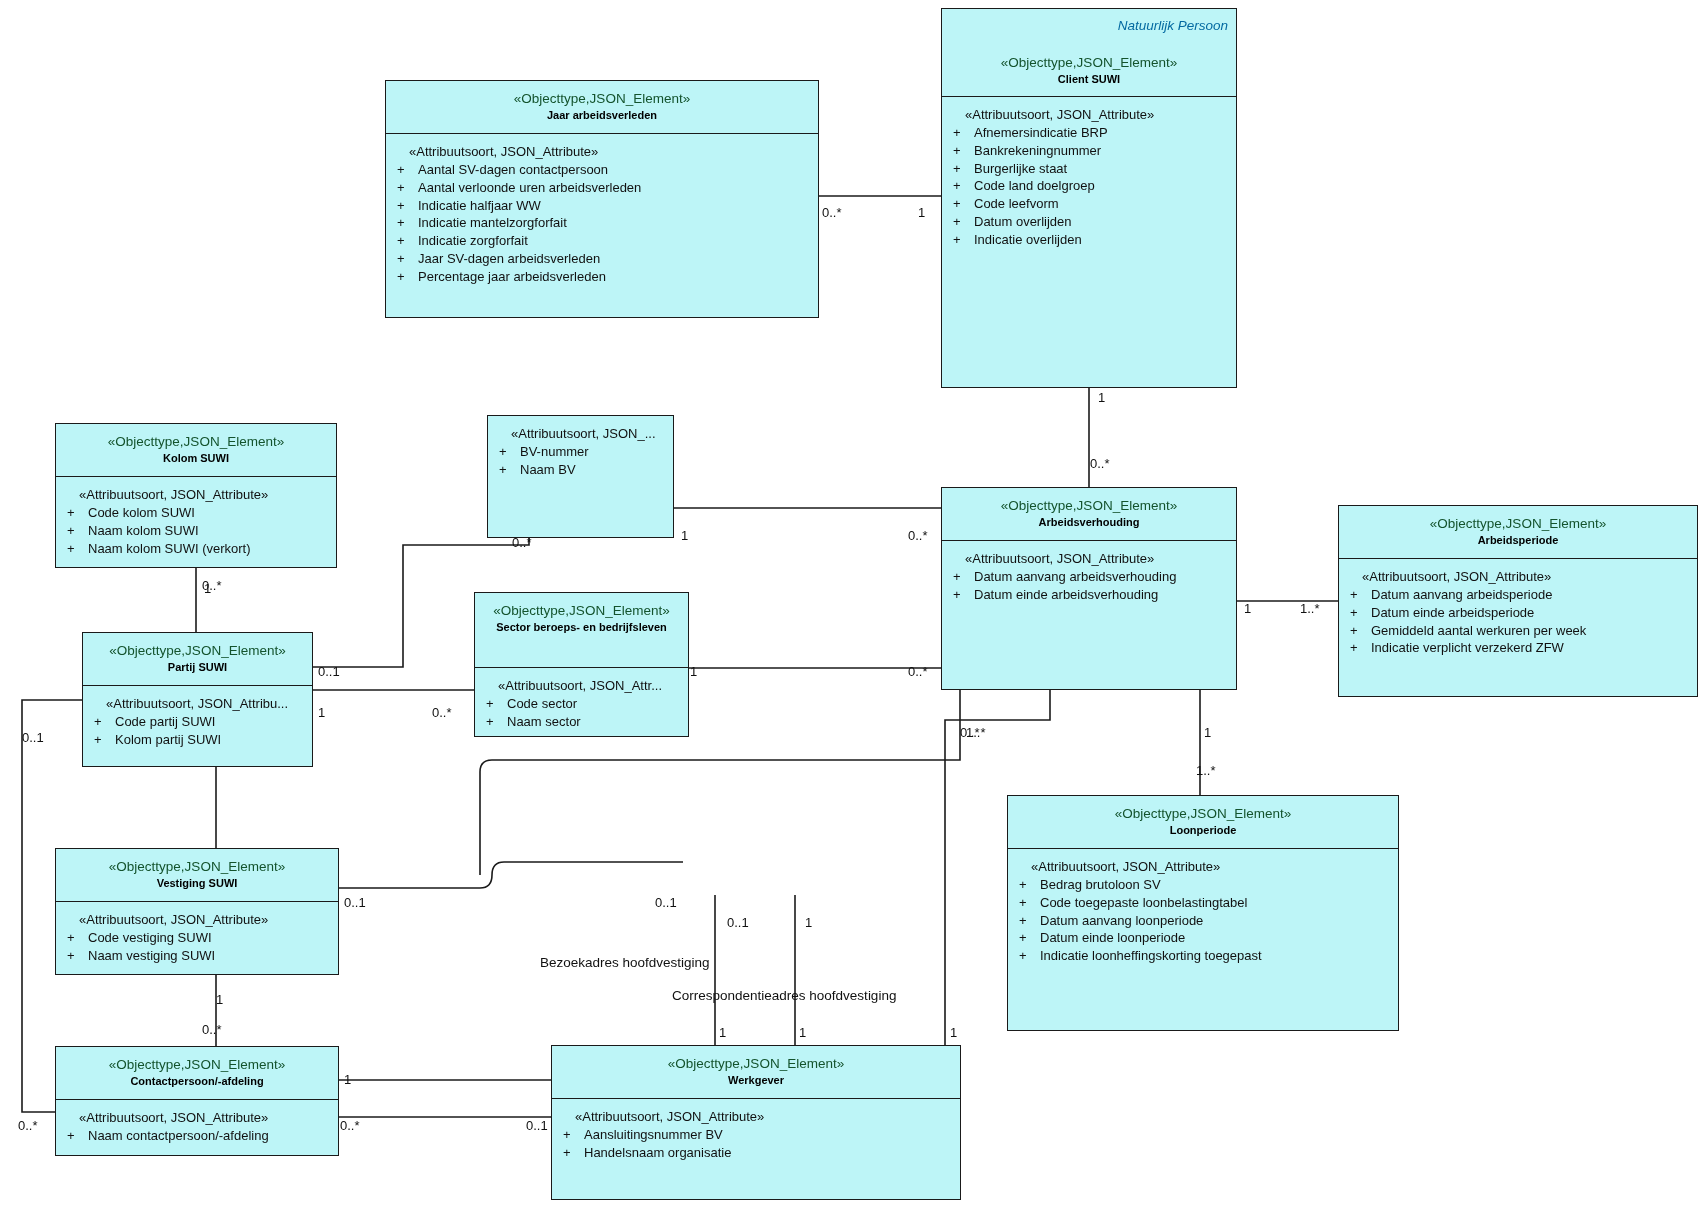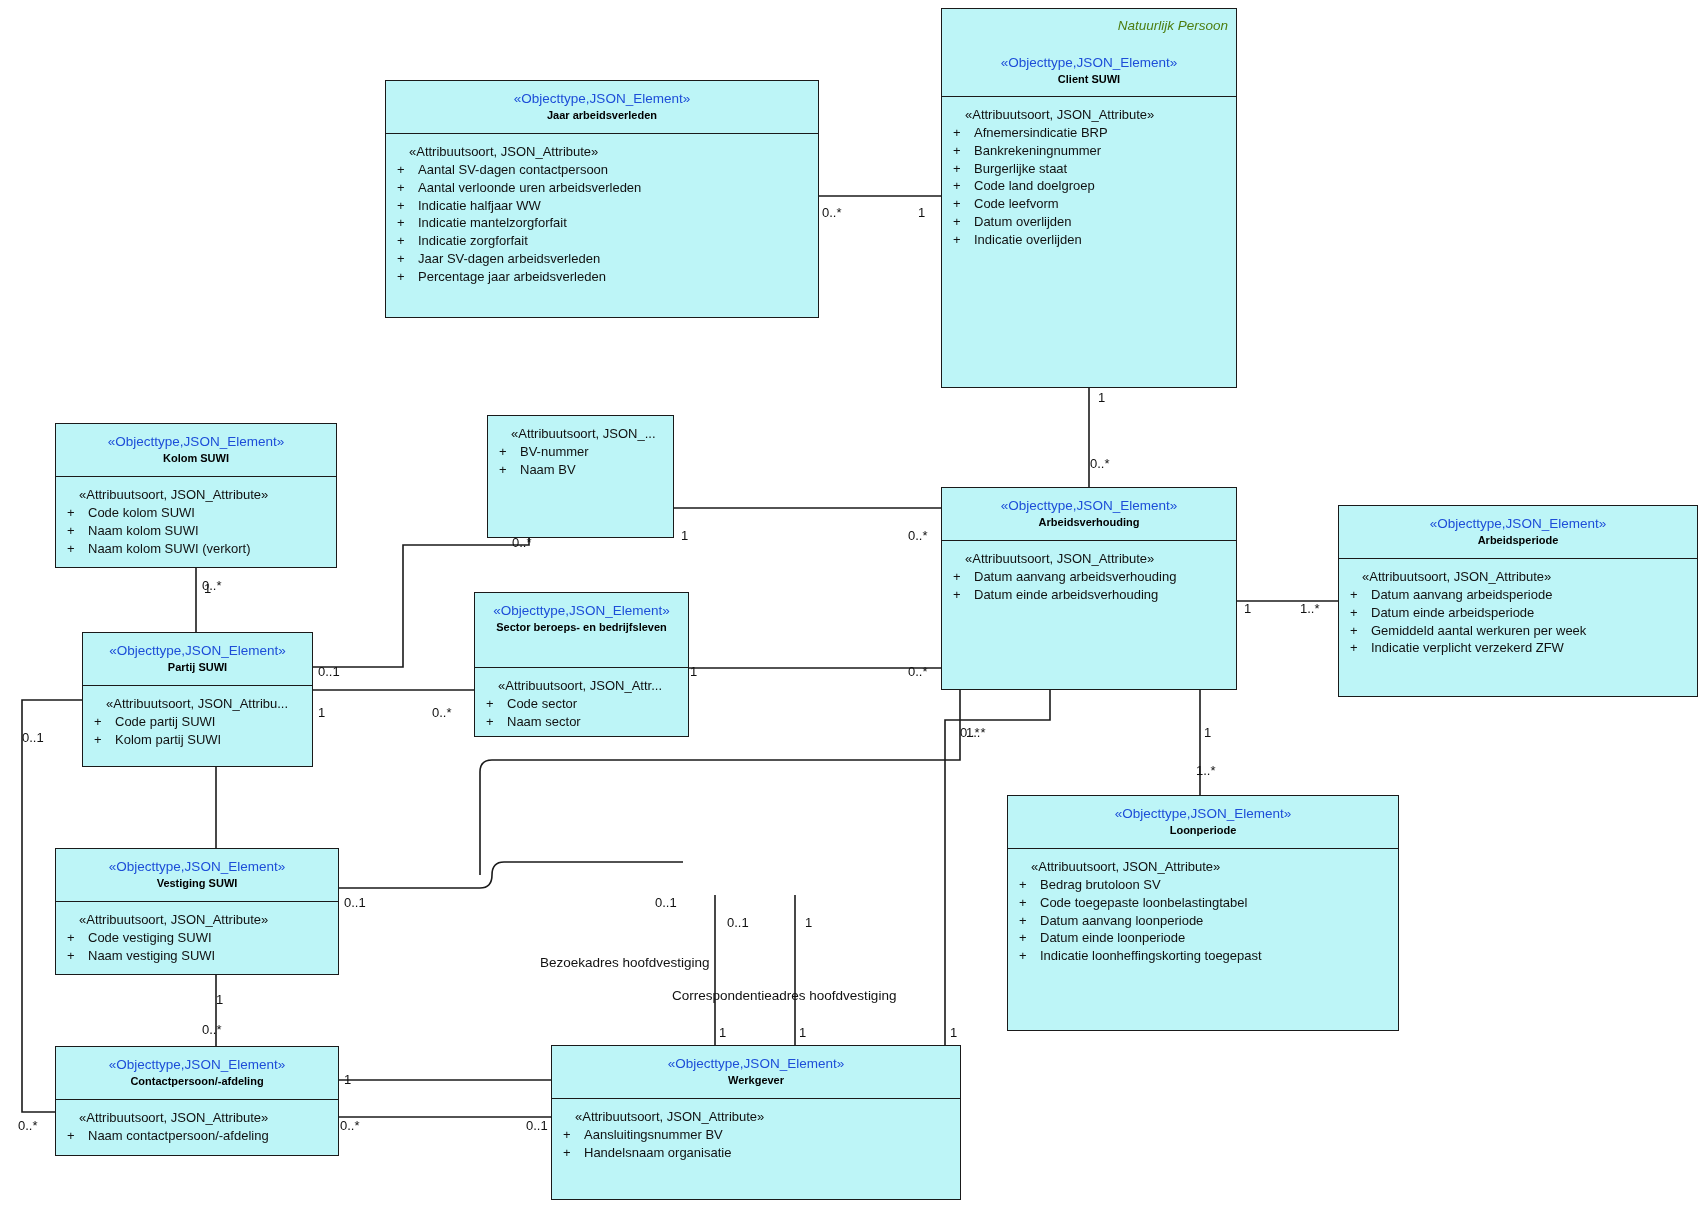--- a/index.html
+++ b/index.html
@@ -33,21 +33,21 @@
     box-sizing: border-box;
     padding: 9px 6px 8px 6px;
     text-align: center;
     line-height: 1.32;
   }
   .uml-head.with-body {
     border-bottom: 1.6px solid #1a1a1a;
   }
   .stereotype {
     font-size: 13.5px;
-    color: #1d4ed8;
+    color: #14532d;
     display: block;
     white-space: nowrap;
   }
   .cls-name {
     font-size: 11px;
     font-weight: bold;
     color: #000;
     display: block;
     white-space: nowrap;
   }
@@ -74,21 +74,21 @@
     width: 26px;
     flex: 0 0 26px;
     text-align: left;
     padding-left: 5px;
     box-sizing: border-box;
   }
   .tag-note {
     position: absolute;
     font-size: 13.5px;
     font-style: italic;
-    color: #4d7c0f;
+    color: #0369a1;
     white-space: nowrap;
   }
   .mult {
     position: absolute;
     font-size: 13px;
     color: #111;
     white-space: nowrap;
     background: transparent;
   }
   .edge-label {

